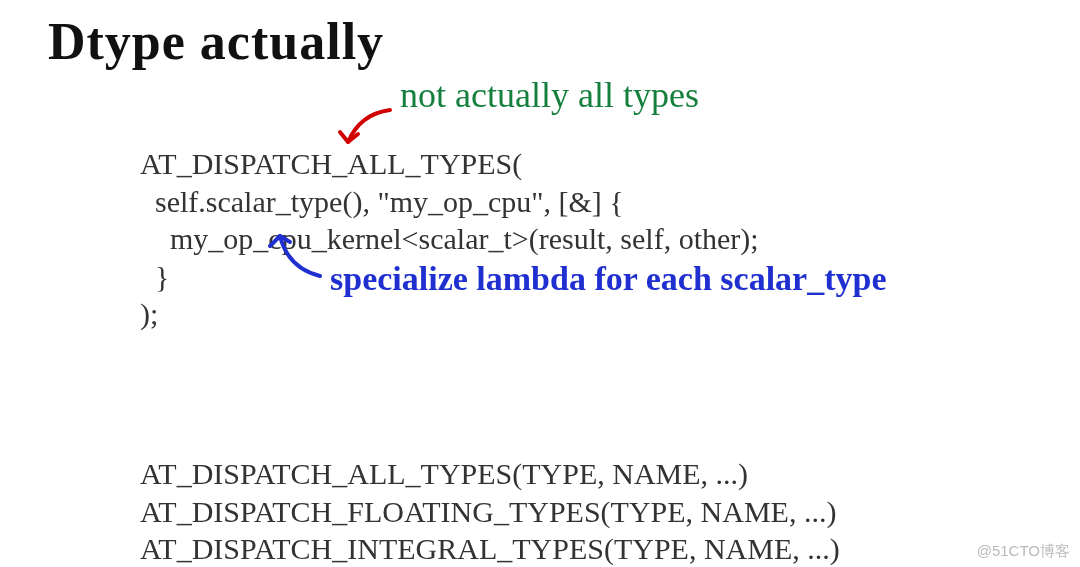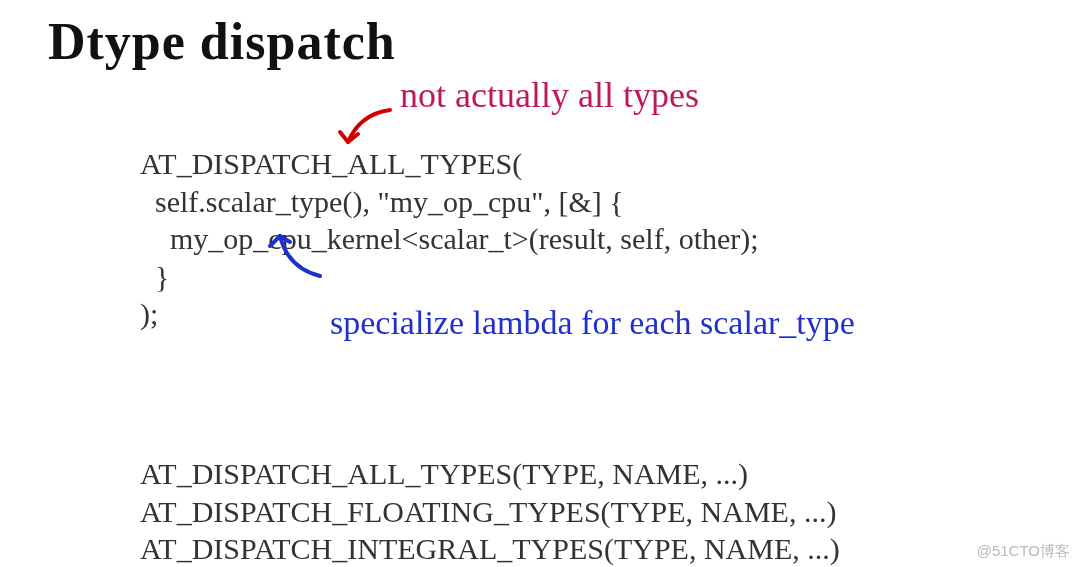--- a/index.html
+++ b/index.html
@@ -22,34 +22,33 @@
     font-weight: 600;
     color: #111;
     letter-spacing: 1px;
   }
   .annot-red {
     position: absolute;
     left: 400px;
     top: 74px;
     font-family: "Comic Sans MS", "Segoe Script", cursive;
     font-size: 36px;
-    color: #be185d;
+    color: #15803d;
     font-weight: 500;
     white-space: nowrap;
   }
   .annot-blue {
     position: absolute;
     left: 330px;
     top: 260px;
     font-family: "Comic Sans MS", "Segoe Script", cursive;
     font-size: 34px;
     color: #2030d0;
-    font-weight: 400;
+    font-weight: 700;
     white-space: nowrap;
-    margin-top: 44px;
   }
   pre.code {
     position: absolute;
     font-family: Liberation Serif, serif;
     font-size: 30px;
     line-height: 1.25;
     color: #333;
     margin: 0;
     white-space: pre;
   }
@@ -63,21 +62,21 @@
     right: 10px;
     bottom: 6px;
     font-size: 15px;
     color: #bbbbbb;
     font-family: Arial, sans-serif;
   }
 </style>
 </head>
 <body>
 
-<div class="title">Dtype dispatch</div>
+<div class="title">Dtype actually</div>
 
 <div class="annot-red">not actually all types</div>
 
 <svg class="arrow" style="left:330px; top:102px;" width="80" height="60" viewBox="0 0 80 60">
   <path d="M60 8 Q30 12 18 40" stroke="#d00000" stroke-width="4" fill="none" stroke-linecap="round"></path>
   <path d="M18 40 L28 32 M18 40 L10 30" stroke="#d00000" stroke-width="4" fill="none" stroke-linecap="round"></path>
 </svg>
 
 <pre id="code1" class="code">AT_DISPATCH_ALL_TYPES(
   self.scalar_type(), "my_op_cpu", [&amp;] {

